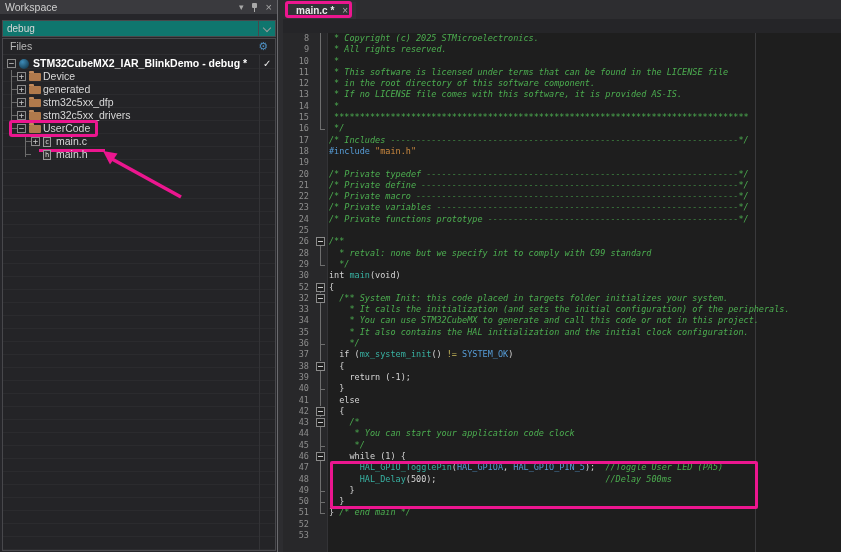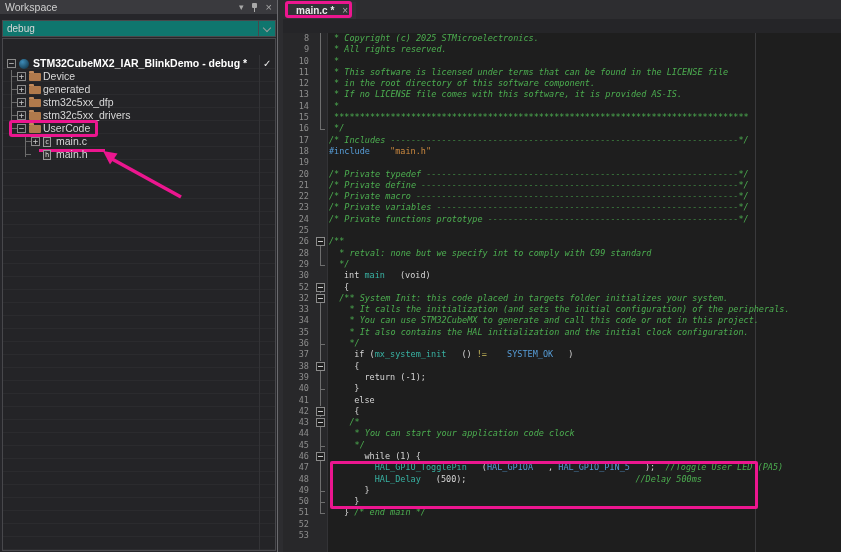--- a/index.html
+++ b/index.html
@@ -67,21 +67,21 @@
   .crow .txt{white-space:pre;flex:1;color:#d6d6d6;}
   .f-line::before{content:"";position:absolute;left:8px;top:0;bottom:0;width:1px;background:#6e6e6e;}
   .f-end::before{content:"";position:absolute;left:8px;top:0;height:6px;width:1px;background:#6e6e6e;}
   .f-end::after{content:"";position:absolute;left:8px;top:6px;width:5px;height:1px;background:#6e6e6e;}
   .f-tick::before{content:"";position:absolute;left:8px;top:0;bottom:0;width:1px;background:#6e6e6e;}
   .f-tick::after{content:"";position:absolute;left:8px;top:6px;width:5px;height:1px;background:#6e6e6e;}
   .f-box{}
   .f-box .bx{position:absolute;left:4px;top:1px;width:9px;height:9px;box-sizing:border-box;border:1px solid #8a8a8a;background:#1e1e1e;}
   .f-box .bx::before{content:"";position:absolute;left:1px;top:3px;width:5px;height:1px;background:#c8c8c8;}
   .f-box::after{content:"";position:absolute;left:8px;top:10px;bottom:0;width:1px;background:#6e6e6e;}
-  .sy-d{color:#d6d6d6;padding-left:15px;}
+  .sy-d{color:#d6d6d6;}
   .sy-c{color:#4cae50;font-style:italic;}
   .sy-b{color:#569cd6;}
   .sy-s{color:#ce8a3f;}
   .sy-t{color:#38b2a3;}
   .sy-y{color:#c9ba5a;}
   .while-hl{position:absolute;left:47px;top:428px;width:428px;height:48px;border:3px solid var(--pink);border-radius:2px;box-sizing:border-box;}
   #arrow-overlay{position:absolute;left:0;top:0;width:841px;height:552px;pointer-events:none;}
 </style>
 </head>
 <body>
@@ -97,20 +97,24 @@
         <span style="font-size:11px;">×</span>
       </span>
     </div>
     <div class="ws-combo">
       <span class="val">debug</span>
       <span class="dd">
           <span class="chev"></span>
         </span>
     </div>
     <div id="files">
+      <div class="files-header">
+        <span>Files</span>
+        <span class="gear">⚙</span>
+      </div>
       <div id="files-body">
         <div class="vsep"></div>
         <div class="trunk" style="left:8px;top:15px;height:58px;"></div>
         <div class="trunk" style="left:22px;top:80px;height:22px;"></div>
         <div id="tree-rows" style="position: relative; top: 2px;">
             <div class="trow l0 bold">
               <span class="ex">−</span>
               <span class="icon project"></span>
               <span class="lbl">STM32CubeMX2_IAR_BlinkDemo - debug *</span>
               <span class="check">✓</span>

